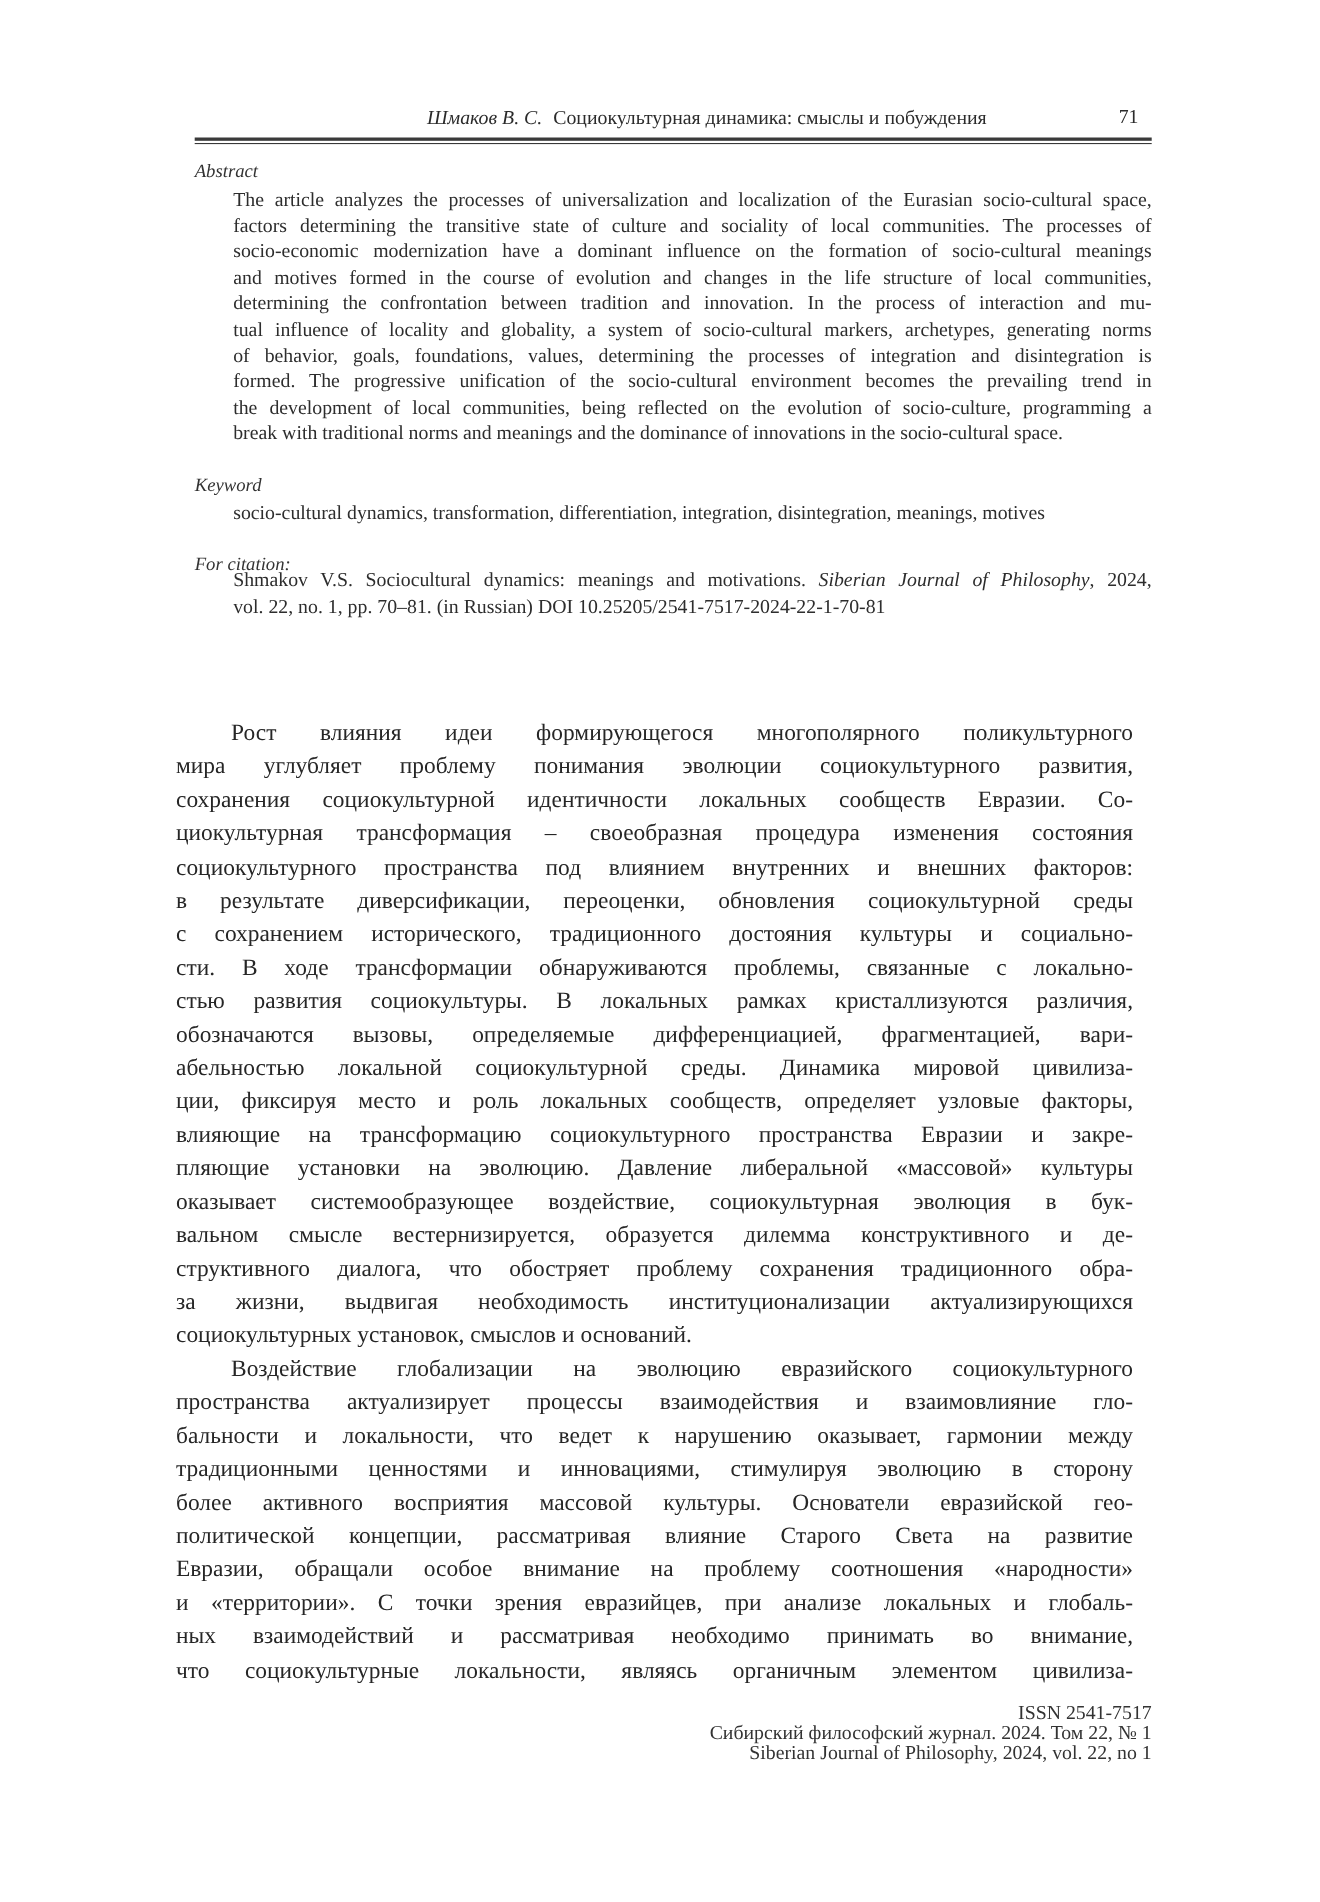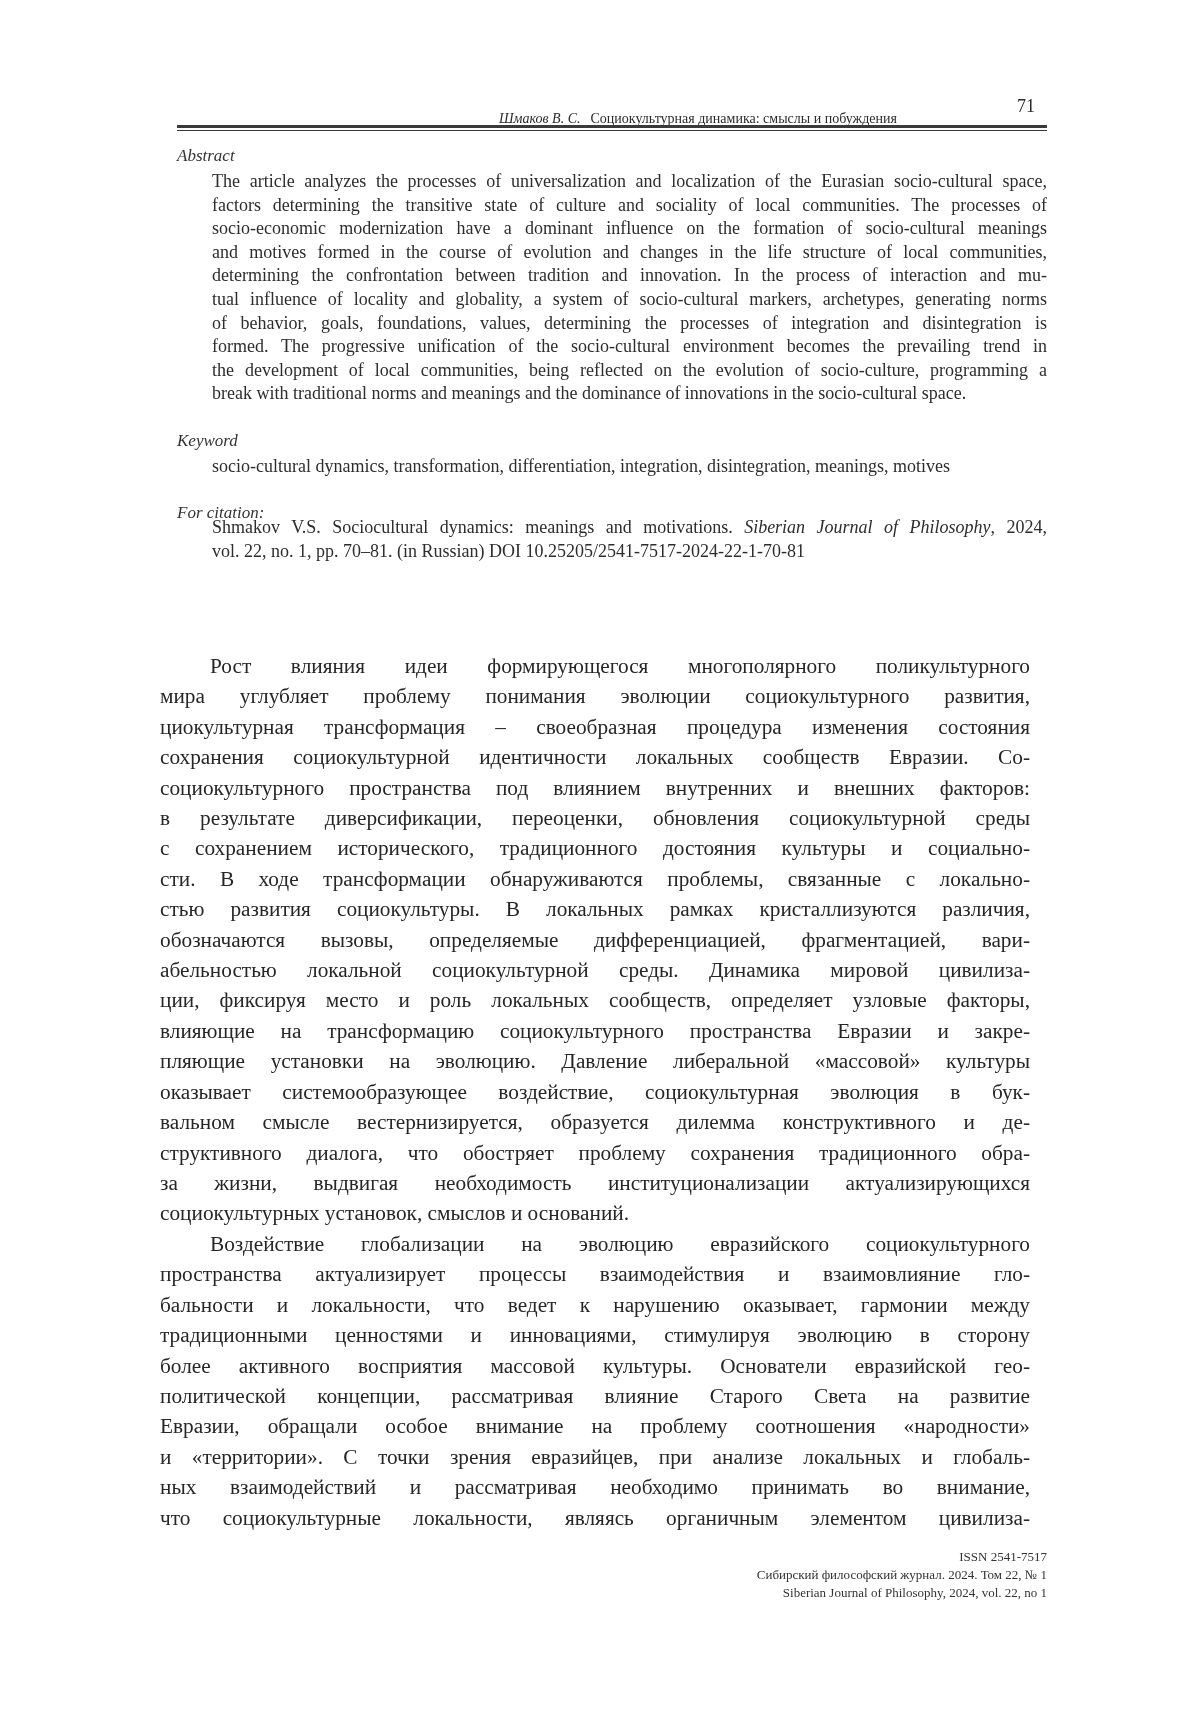--- a/index.html
+++ b/index.html
@@ -1,40 +1,40 @@
 <!DOCTYPE html>
 <html><head>
 <meta charset="utf-8">
 <style>
   html, body { margin: 0; padding: 0; background: #ffffff; }
   body { width: 1200px; height: 1729px; position: relative; overflow: hidden;
          font-family: "Liberation Serif", "DejaVu Serif", serif; color: #2b2b2b; }
   .page { position: absolute; left: 0; top: 0; width: 1200px; height: 1729px; }
 
   .running-head { position: absolute; left: 177px; top: 96px; width: 870px; height: 26px; }
-  .running-head .title { position: absolute; right: 150px; top: 15px; font-size: 14px; white-space: nowrap; }
+  .running-head .title { position: absolute; right: 150px; top: 1px; font-size: 18px; white-space: nowrap; }
   .running-head .title i { font-style: italic; margin-right: 10px; }
   .running-head .page-num { position: absolute; right: 12px; top: 0; font-size: 18px; }
   .head-rule { position: absolute; left: 177px; top: 125px; width: 870px; height: 0;
                border-top: 3px solid #3a3a3a; }
   .head-rule2 { position: absolute; left: 177px; top: 130px; width: 870px; height: 0;
                 border-top: 1px solid #3a3a3a; }
 
   .meta-label { position: absolute; left: 177px; font-style: italic; font-size: 17px; color: #333; }
   .meta-text { position: absolute; left: 212px; width: 835px; font-size: 18px; line-height: 23.6px;
                text-align: justify; color: #2d2d2d; }
   .meta-text .ln { display: block; text-align: justify; text-align-last: justify; white-space: nowrap; }
   .meta-text .ln.last { text-align-last: left; }
 
   .body-text { position: absolute; left: 160px; width: 870px; font-size: 21.3px; line-height: 30.4px; color: #262626; }
   .body-text .ln { display: block; text-align: justify; text-align-last: justify; white-space: nowrap; }
   .body-text .ln.last { text-align-last: left; }
   .body-text .ln.indent { padding-left: 50px; }
 
-  .footer { position: absolute; right: 153px; top: 1548px; text-align: right; font-size: 13px;
+  .footer { position: absolute; right: 153px; top: 1548px; text-align: right; font-size: 18px;
             line-height: 18px; color: #333; }
 </style>
 </head>
 <body>
 
 <div class="page">
 
   <div class="running-head">
     <span class="title"><i>Шмаков В. С.</i><span>Социокультурная динамика: смыслы и побуждения</span></span>
     <span class="page-num">71</span>
@@ -63,22 +63,22 @@
 
   <div class="meta-label" style="top:503px;font-style:italic;">For citation:</div>
   <div class="meta-text" style="top:516px;">
     <span class="ln"><span>Shmakov V.S. Sociocultural dynamics: meanings and motivations. </span><i>Siberian Journal of Philosophy</i><span>, 2024,</span></span>
     <span class="ln last">vol. 22, no. 1, pp. 70–81. (in Russian) DOI 10.25205/2541-7517-2024-22-1-70-81</span>
   </div>
 
   <div class="body-text" style="top:651px;">
     <span class="ln indent">Рост влияния идеи формирующегося многополярного поликультурного</span>
     <span class="ln">мира углубляет проблему понимания эволюции социокультурного развития,</span>
+    <span class="ln">сохранения социокультурной идентичности локальных сообществ Евразии. Со-</span>
     <span class="ln">циокультурная трансформация – своеобразная процедура изменения состояния</span>
-    <span class="ln">сохранения социокультурной идентичности локальных сообществ Евразии. Со-</span>
     <span class="ln">социокультурного пространства под влиянием внутренних и внешних факторов:</span>
     <span class="ln">в результате диверсификации, переоценки, обновления социокультурной среды</span>
     <span class="ln">с сохранением исторического, традиционного достояния культуры и социально-</span>
     <span class="ln">сти. В ходе трансформации обнаруживаются проблемы, связанные с локально-</span>
     <span class="ln">стью развития социокультуры. В локальных рамках кристаллизуются различия,</span>
     <span class="ln">обозначаются вызовы, определяемые дифференциацией, фрагментацией, вари-</span>
     <span class="ln">абельностью локальной социокультурной среды. Динамика мировой цивилиза-</span>
     <span class="ln">ции, фиксируя место и роль локальных сообществ, определяет узловые факторы,</span>
     <span class="ln">влияющие на трансформацию социокультурного пространства Евразии и закре-</span>
     <span class="ln">пляющие установки на эволюцию. Давление либеральной «массовой» культуры</span>

